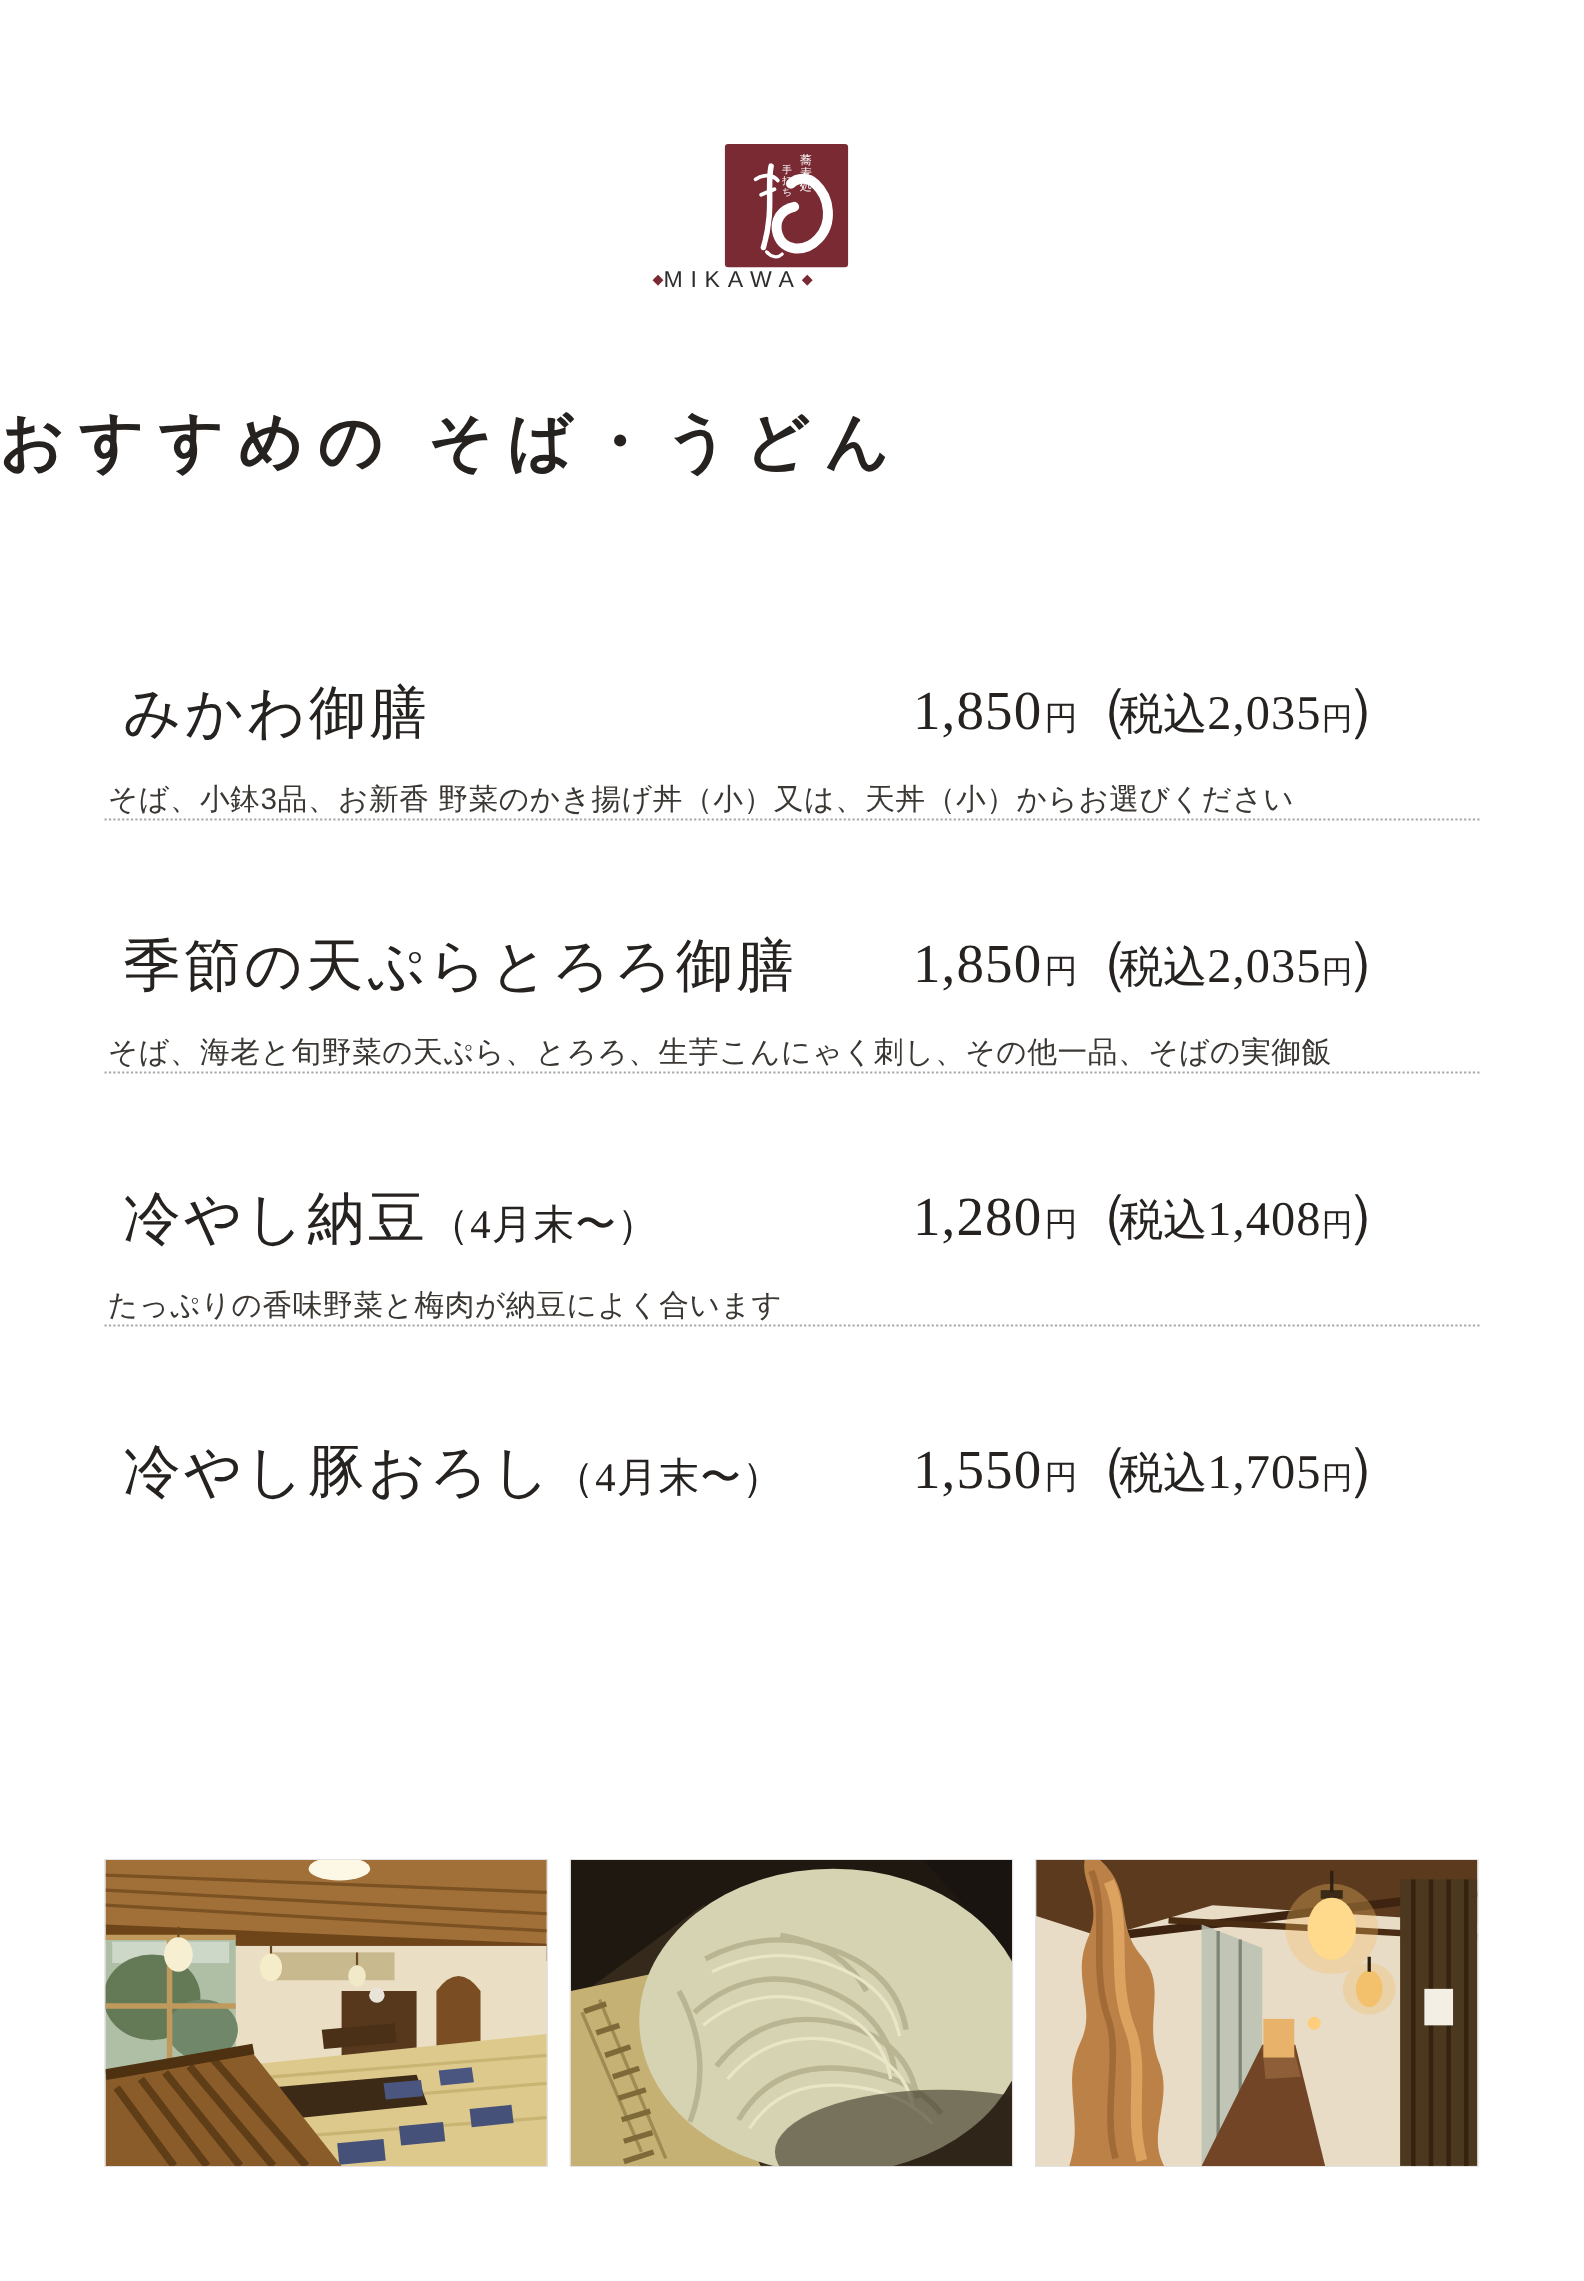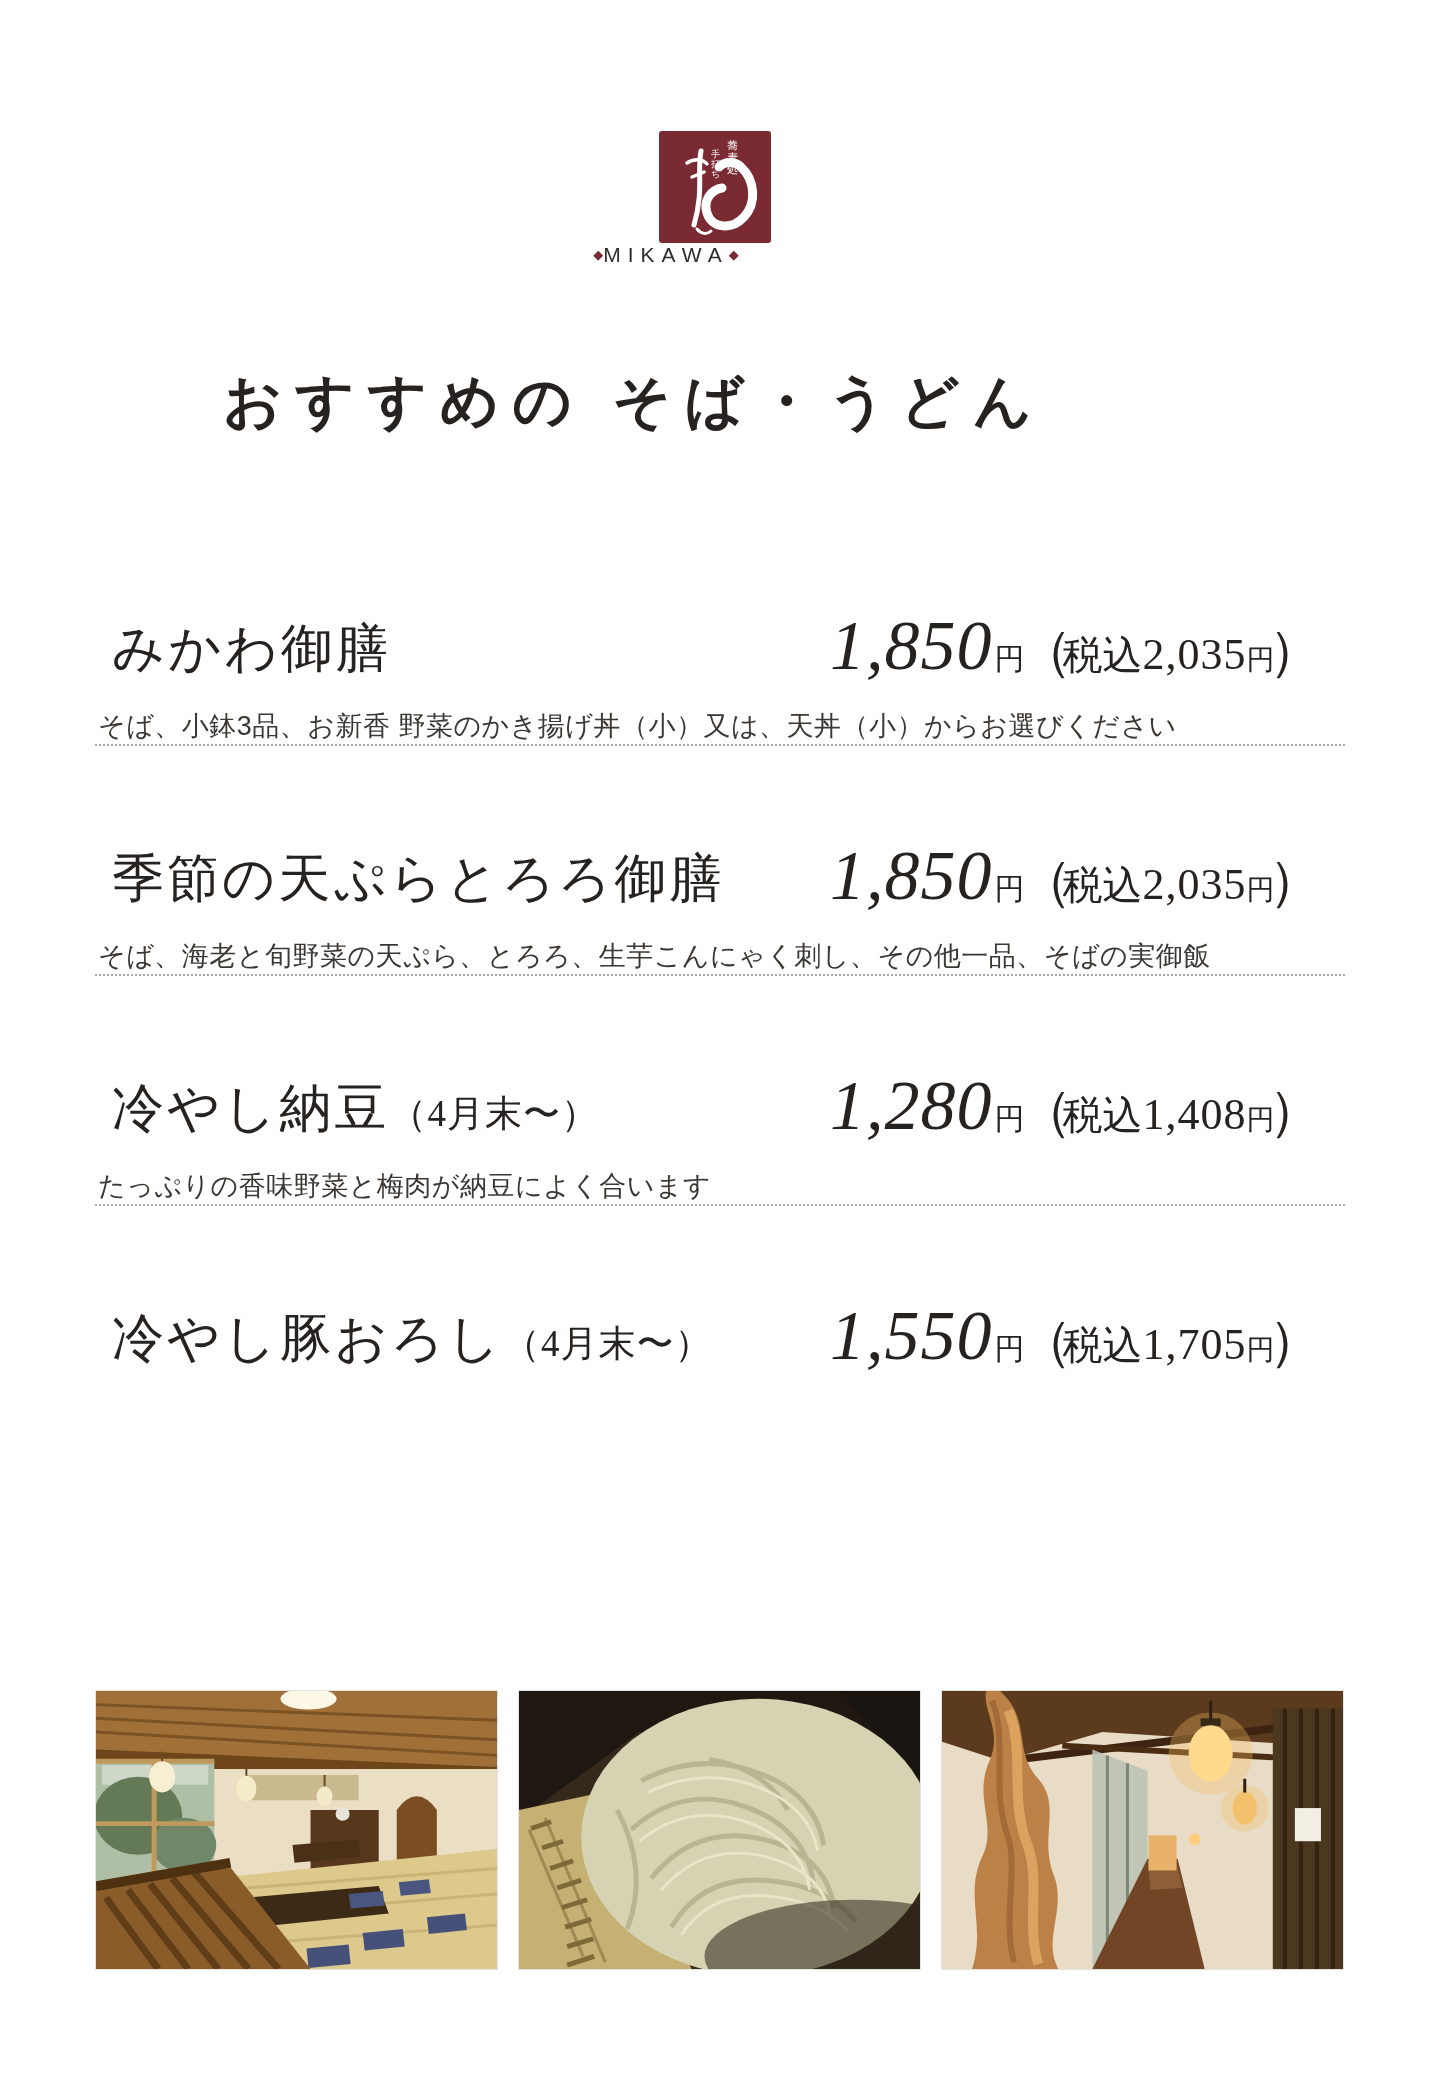--- a/index.html
+++ b/index.html
@@ -8,31 +8,31 @@
 
   
   .logo-box{position:absolute;left:659px;top:131px;width:112px;height:112px;
             background:#7a2a33;border-radius:3px;}
   .brand-row{position:absolute;left:0;top:243px;width:1332px;text-align:center;
              font-family:"Liberation Sans","DejaVu Sans",sans-serif;
              font-size:21px;letter-spacing:7px;color:#2d2d2d;font-weight:500;}
   .brand-row .diamond{color:#7a2a33;font-size:13px;position:relative;top:-3px;letter-spacing:0;}
 
   
-  .page-title{position:absolute;left:0;top:326px;width:1268px;text-align:center;
+  .page-title{position:absolute;left:0;top:326px;width:1268px;text-align:left;
               font-size:58px;line-height:74px;letter-spacing:13px;color:#262220;}
 
   
   .menu-row{position:absolute;left:0;width:1440px;height:230px;margin-top:38px;}
   .item-name{position:absolute;left:112px;top:10px;font-size:52px;line-height:62px;
              letter-spacing:3px;color:#262220;white-space:nowrap;}
   .item-note{font-size:37px;letter-spacing:1px;}
   .item-price{position:absolute;left:830px;top:0;display:flex;align-items:baseline;
               white-space:nowrap;color:#262220;}
-  .price-amount{font-size:70px;line-height:76px;letter-spacing:1px;font-style:italic;}
+  .price-amount{font-size:50px;line-height:76px;letter-spacing:1px;}
   .price-unit{font-size:30px;margin-left:2px;}
   .tax-paren{font-size:54px;font-weight:300;margin:0 -6px;}
   .tax-label{font-size:40px;margin-left:-4px;}
   .tax-amount{font-size:44px;letter-spacing:1px;}
   .tax-unit{font-size:28px;}
   .item-desc{position:absolute;left:98px;top:100px;font-size:27px;letter-spacing:0.5px;
              color:#3b3733;font-family:"Liberation Sans","DejaVu Sans",sans-serif;white-space:nowrap;}
   .item-desc-strong{position:absolute;left:98px;top:152px;font-size:31px;font-weight:700;
              letter-spacing:1px;color:#2e2a27;
              font-family:"Liberation Sans","DejaVu Sans",sans-serif;white-space:nowrap;}

